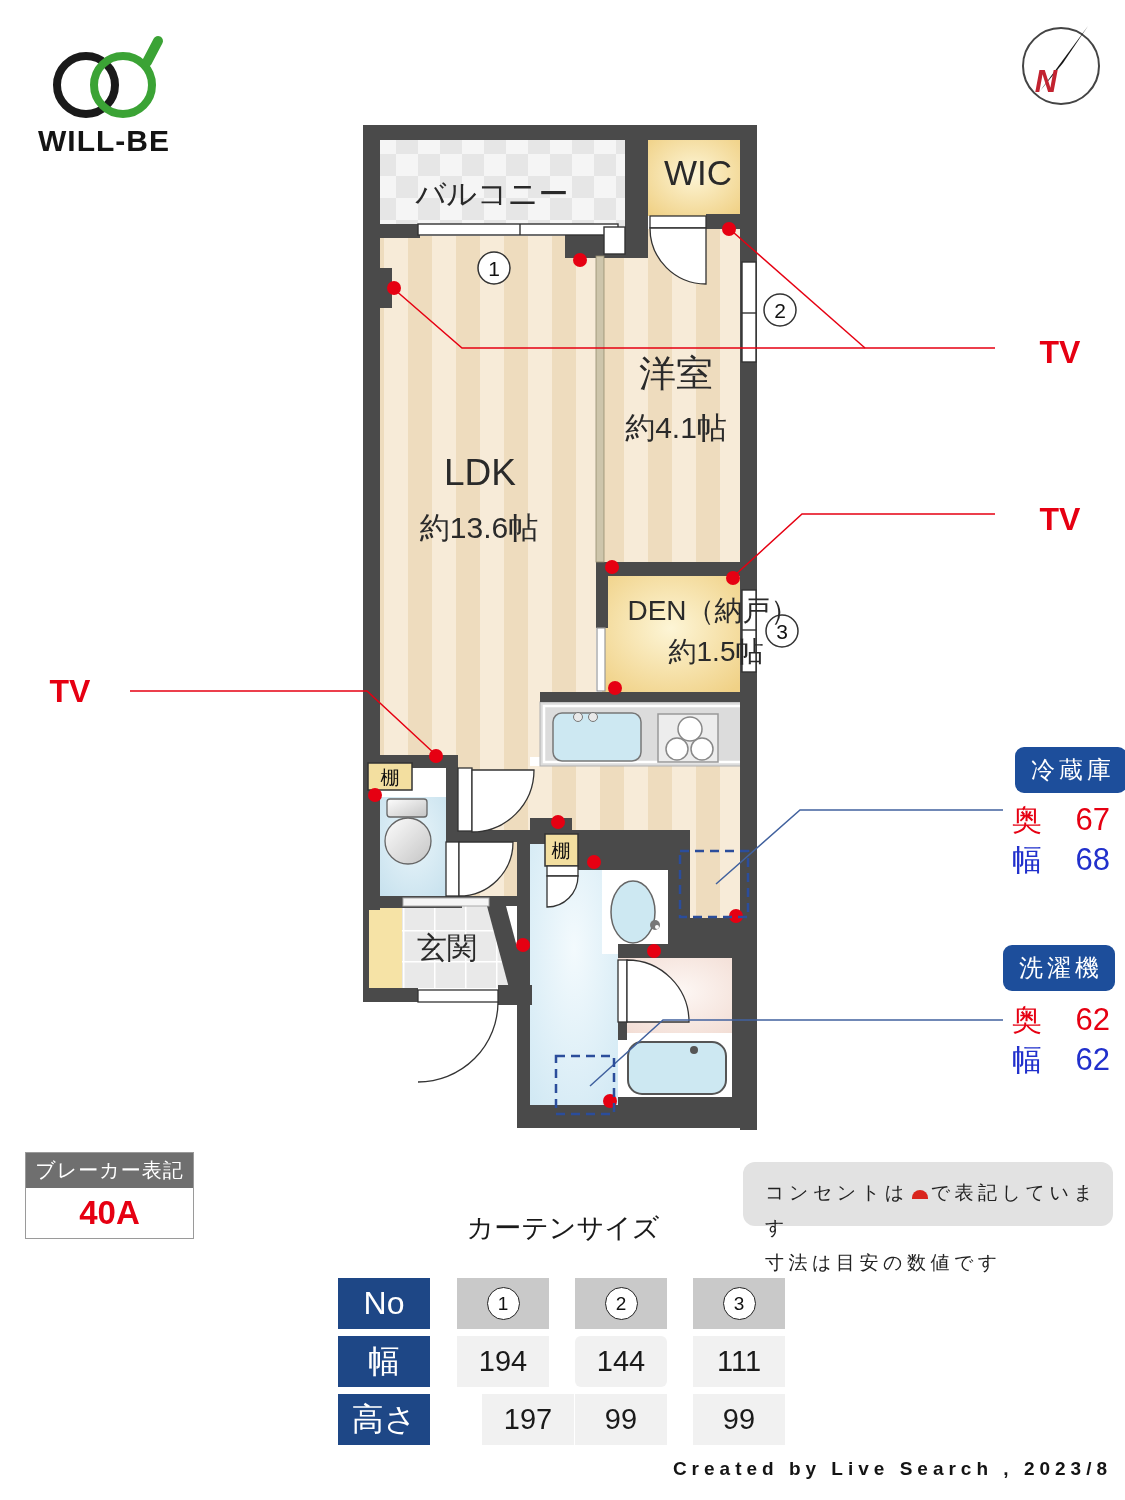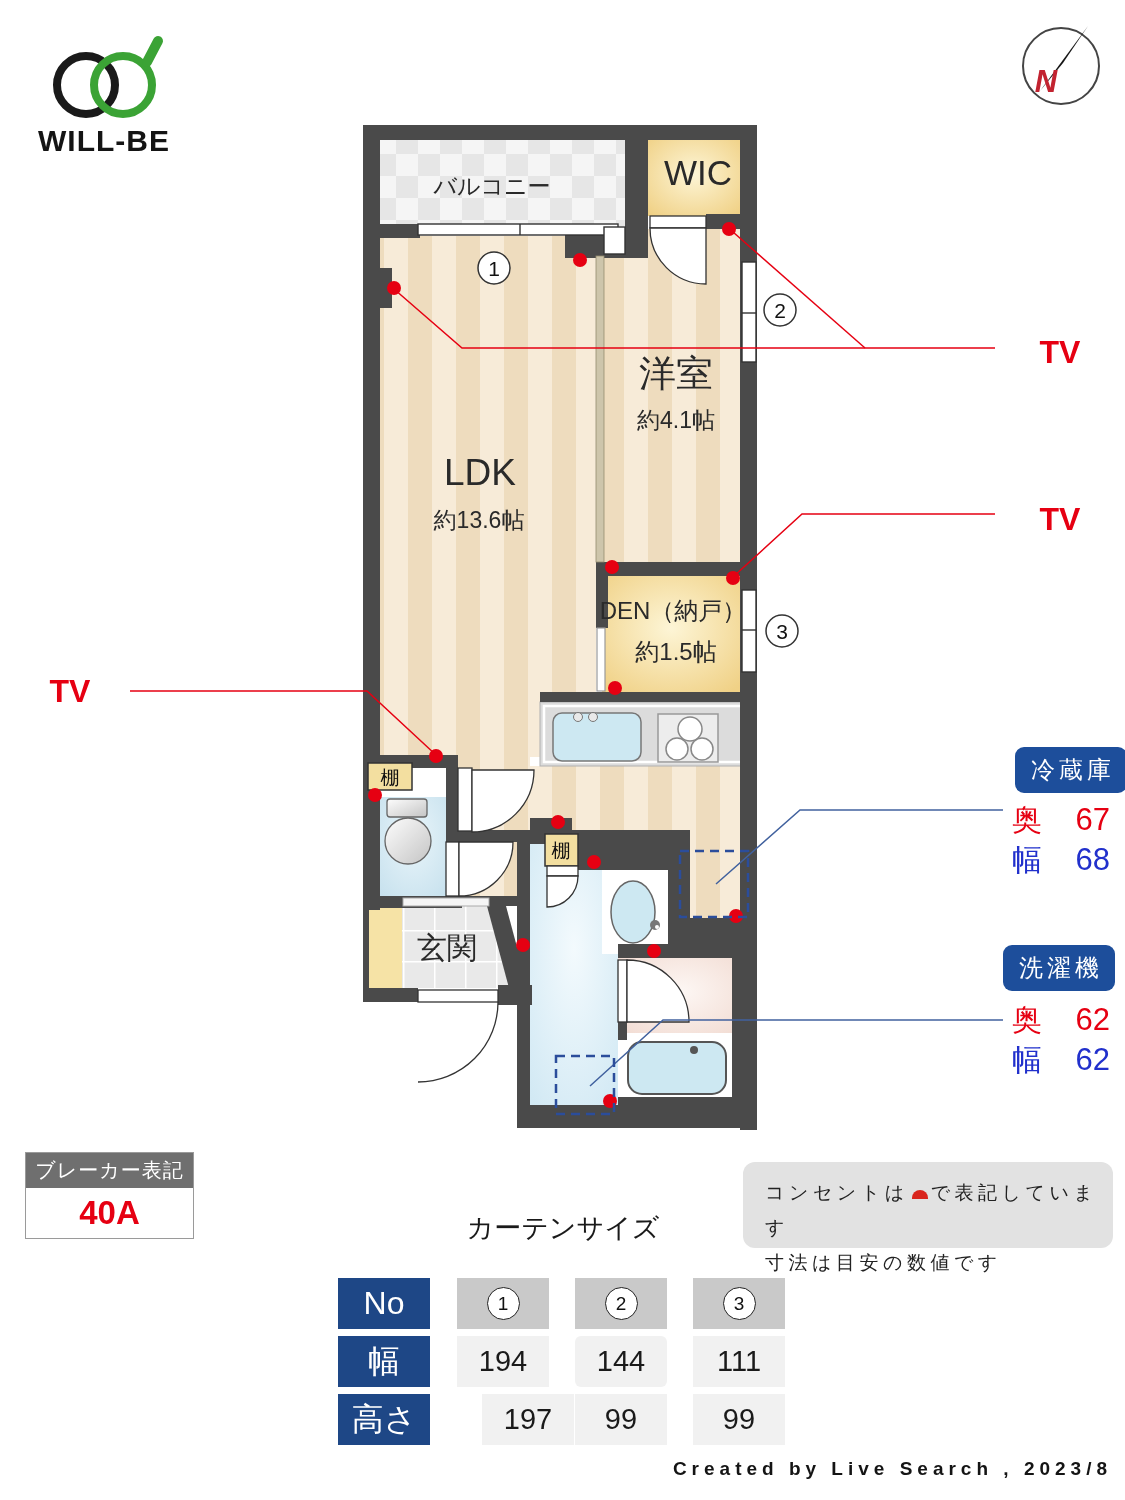--- a/index.html
+++ b/index.html
@@ -5,36 +5,36 @@
   html,body{margin:0;padding:0;background:#fff;}
   #page{position:relative;width:1125px;height:1500px;background:#fff;overflow:hidden;
         font-family:"Liberation Sans","DejaVu Sans",sans-serif;color:#222;}
   svg{position:absolute;left:0;top:0;}
   .lbl{position:absolute;transform:translate(-50%,-50%);white-space:nowrap;color:#2a2a2a;line-height:1;}
   .logo-text{position:absolute;left:38px;top:124px;font-size:30px;font-weight:700;color:#141414;letter-spacing:1px;}
   .north{position:absolute;left:1046px;top:82px;transform:translate(-50%,-50%);
          font-size:31px;font-weight:700;font-style:italic;color:#c22330;}
   .tv{color:#e60012;font-weight:700;font-size:32px;}
   .room-big{font-size:37px;}
-  .room-mid{font-size:23px;}
-  .room-small{font-size:24px;}
+  .room-mid{font-size:30px;margin-top:8px;}
+  .room-small{font-size:28px;margin-left:40px;}
   .shelf{font-size:19px;color:#111;}
   .badge{position:absolute;width:112px;height:46px;background:#1d4e9b;border-radius:9px;
          color:#fff;font-size:24px;letter-spacing:4px;display:flex;align-items:center;justify-content:center;padding-left:4px;box-sizing:border-box;}
   .app-row{position:absolute;width:98px;display:flex;justify-content:space-between;align-items:baseline;
            font-size:30px;font-weight:500;}
   .app-row .v{font-size:31px;}
   .red{color:#e60012;}
   .blue{color:#2130cc;}
   .breaker{position:absolute;left:25px;top:1152px;width:169px;border:1px solid #9a9a9a;box-sizing:border-box;background:#fff;}
   .breaker .hd{background:#6f6f6f;color:#fff;font-size:20px;letter-spacing:1px;height:35px;
                display:flex;align-items:center;justify-content:center;text-align:center;}
   .breaker .bd{height:50px;display:flex;align-items:center;justify-content:center;
                font-size:33px;font-weight:600;color:#e60012;}
-  .note{position:absolute;left:743px;top:1162px;width:370px;height:86px;background:#e2e2e2;border-radius:12px;
+  .note{position:absolute;left:743px;top:1162px;width:370px;height:64px;background:#e2e2e2;border-radius:12px;
         box-sizing:border-box;padding:13px 0 0 22px;font-size:19px;letter-spacing:4.5px;color:#222;line-height:1.85;}
   .dome{display:inline-block;width:16px;height:9px;background:#d9251d;border-radius:8px 8px 0 0;margin:0 3px;}
   .ct-title{position:absolute;left:563px;top:1228px;transform:translate(-50%,-50%);font-size:27px;color:#1a1a1a;}
   .cell{position:absolute;width:92px;height:51px;display:flex;align-items:center;justify-content:center;box-sizing:border-box;}
   .cell.h{background:#1e4786;color:#fff;font-size:32px;}
   .cell.no{background:#c9c9c9;}
   .cell.v{background:#f1f1f1;font-size:29px;color:#1a1a1a;}
   .circ{width:31px;height:31px;border:1.5px solid #222;border-radius:50%;background:#fff;
         display:flex;align-items:center;justify-content:center;font-size:19px;color:#111;}
   .footer{position:absolute;right:13px;top:1458px;font-size:19px;letter-spacing:5px;font-weight:600;color:#141414;}

